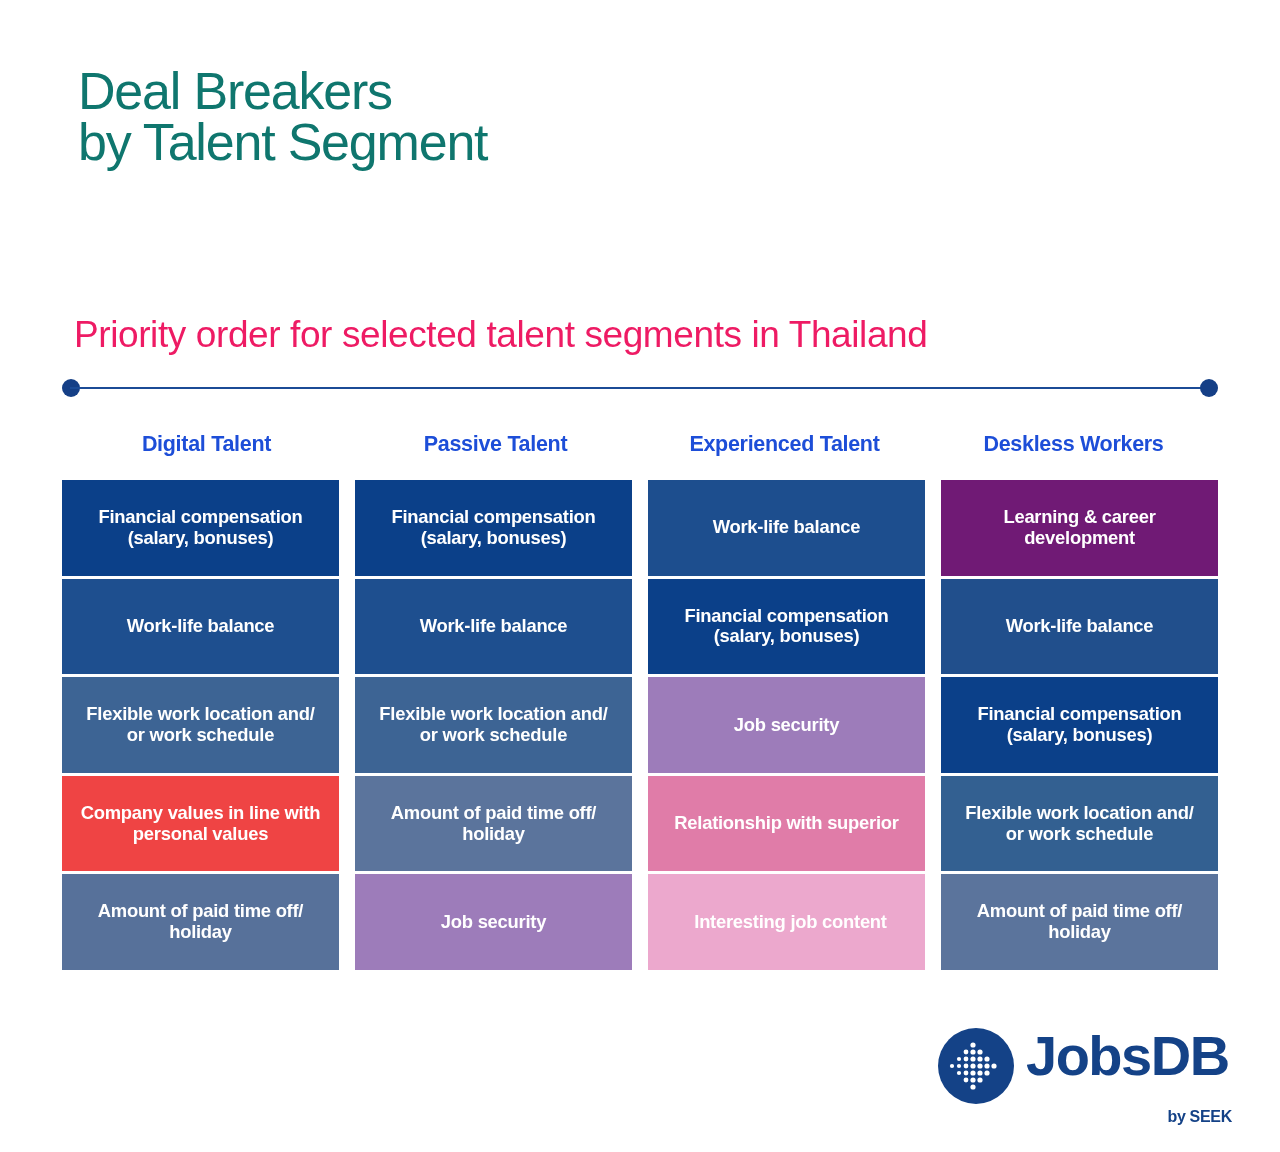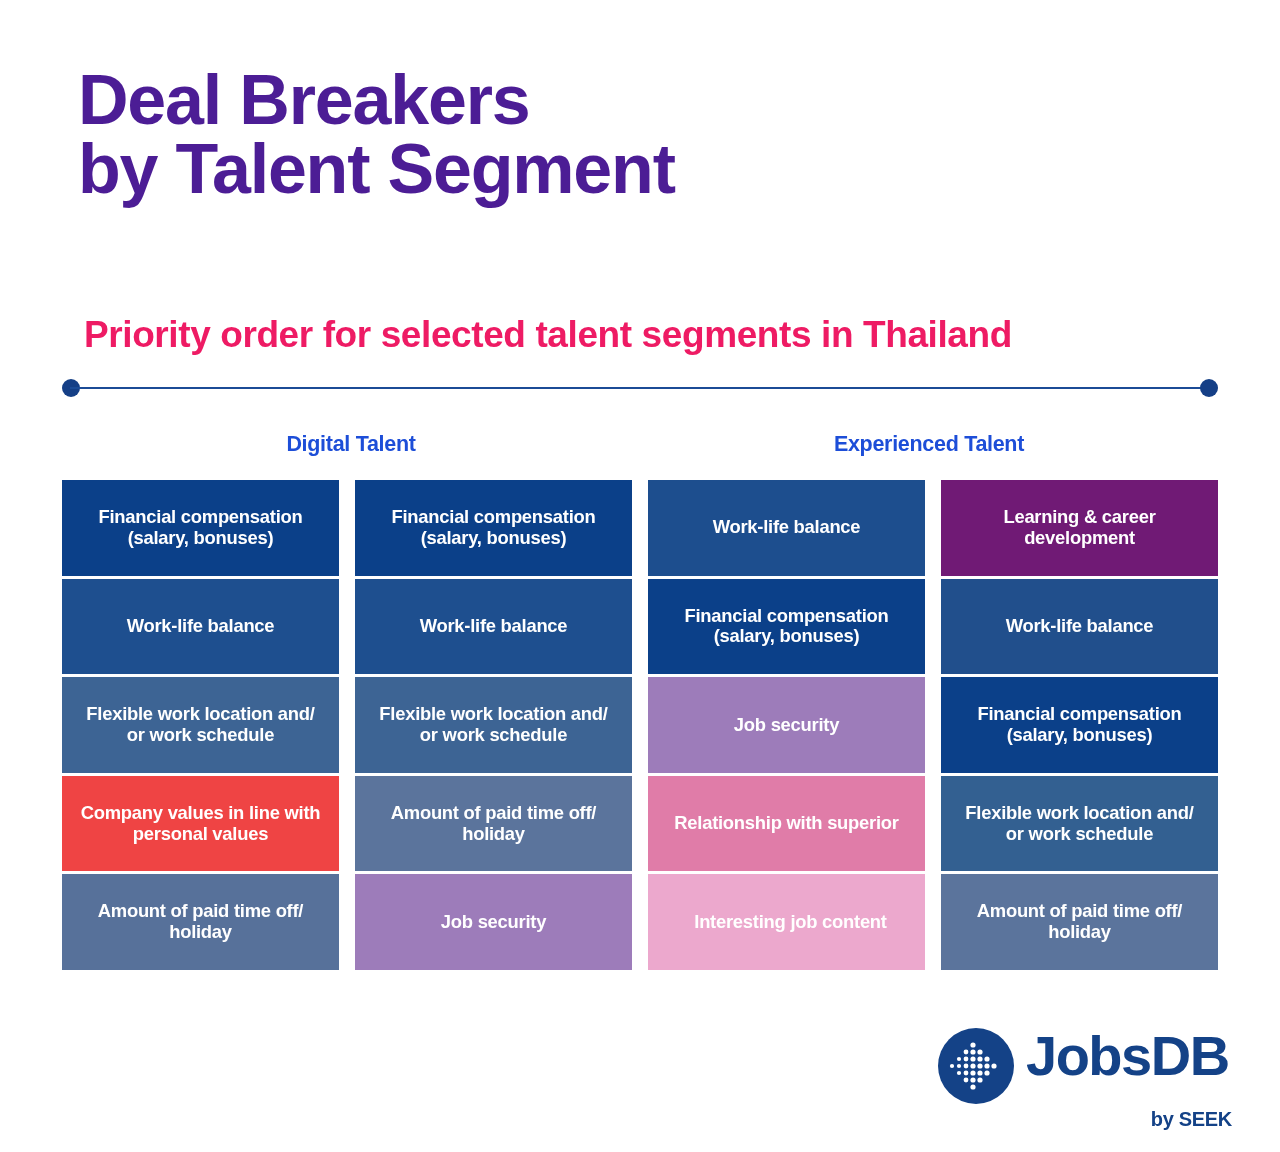--- a/index.html
+++ b/index.html
@@ -20,35 +20,35 @@
   }
 
   
   .title-block {
     position: absolute;
     left: 78px;
     top: 66px;
     width: 1000px;
   }
   .main-title {
-    color: #4c1d95;
-    font-size: 70px;
-    font-weight: bold;
+    color: #0f766e;
+    font-size: 52px;
+    font-weight: normal;
     line-height: 0.98;
     letter-spacing: -1.2px;
     white-space: pre-line;
     font-stretch: condensed;
   }
   .subtitle {
     position: absolute;
-    left: 84px;
+    left: 74px;
     top: 314px;
     color: #ee1b64;
     font-size: 37px;
-    font-weight: bold;
+    font-weight: normal;
     letter-spacing: -0.4px;
     white-space: nowrap;
   }
 
   
   .divider {
     position: absolute;
     left: 62px;
     top: 379px;
     width: 1156px;
@@ -146,21 +146,21 @@
     color: #144287;
     font-size: 56px;
     font-weight: bold;
     letter-spacing: -1.5px;
     line-height: 1;
     margin-left: 12px;
   }
   .logo-byline {
     text-align: right;
     color: #144287;
-    font-size: 20px;
+    font-size: 16px;
     font-weight: bold;
     letter-spacing: -0.3px;
     margin-top: 4px;
     margin-right: 2px;
   }
 </style>
 </head>
 <body>
 
 <div id="page">
@@ -173,21 +173,23 @@
   <div class="subtitle">Priority order for selected talent segments in Thailand</div>
 
   <div class="divider">
     <div class="divider-dot left"></div>
     <div class="divider-line"></div>
     <div class="divider-dot right"></div>
   </div>
 
   <div class="col-headers" id="col-headers">
       <div class="col-header">Digital Talent</div>
+      <div class="col-header">Passive Talent</div>
       <div class="col-header">Experienced Talent</div>
+      <div class="col-header">Deskless Workers</div>
     </div>
 
   <div class="matrix" id="matrix">
       <div class="matrix-col">
         <div class="cell" style="background: rgb(11, 64, 137);">Financial compensation
 (salary, bonuses)</div>
         <div class="cell" style="background: rgb(30, 79, 143);">Work-life balance</div>
         <div class="cell" style="background: rgb(61, 100, 148);">Flexible work location and/
 or work schedule</div>
         <div class="cell" style="background: #ef4444;">Company values in line with

